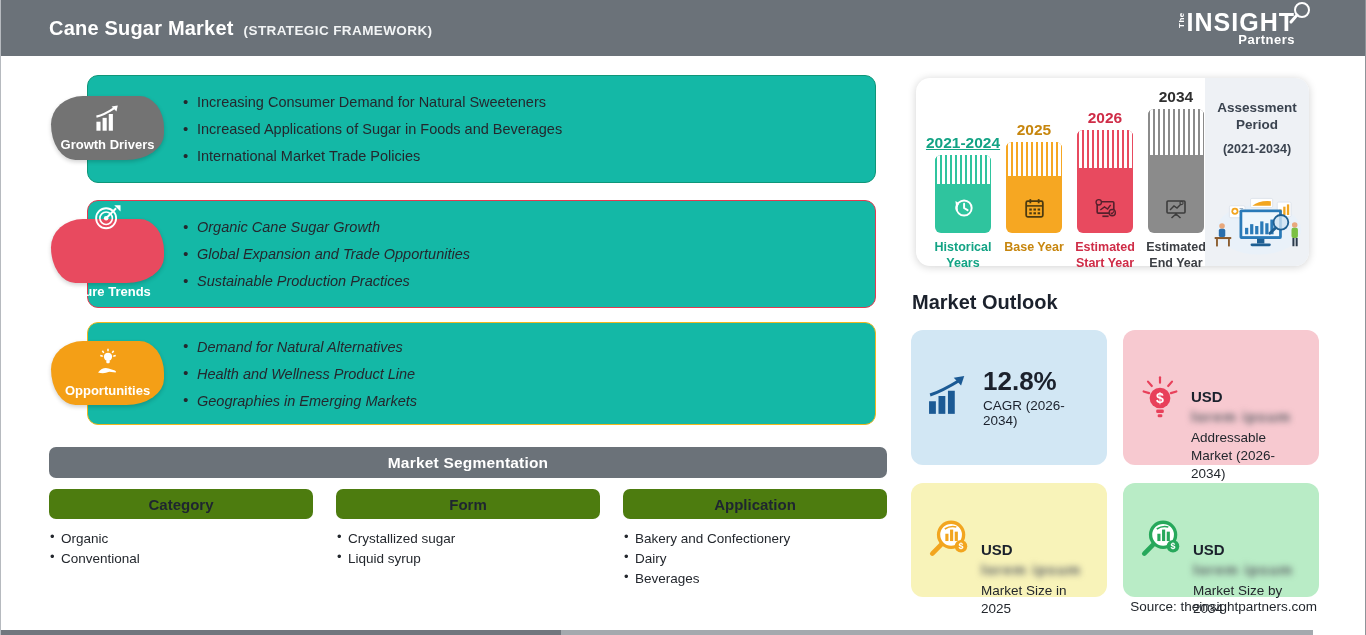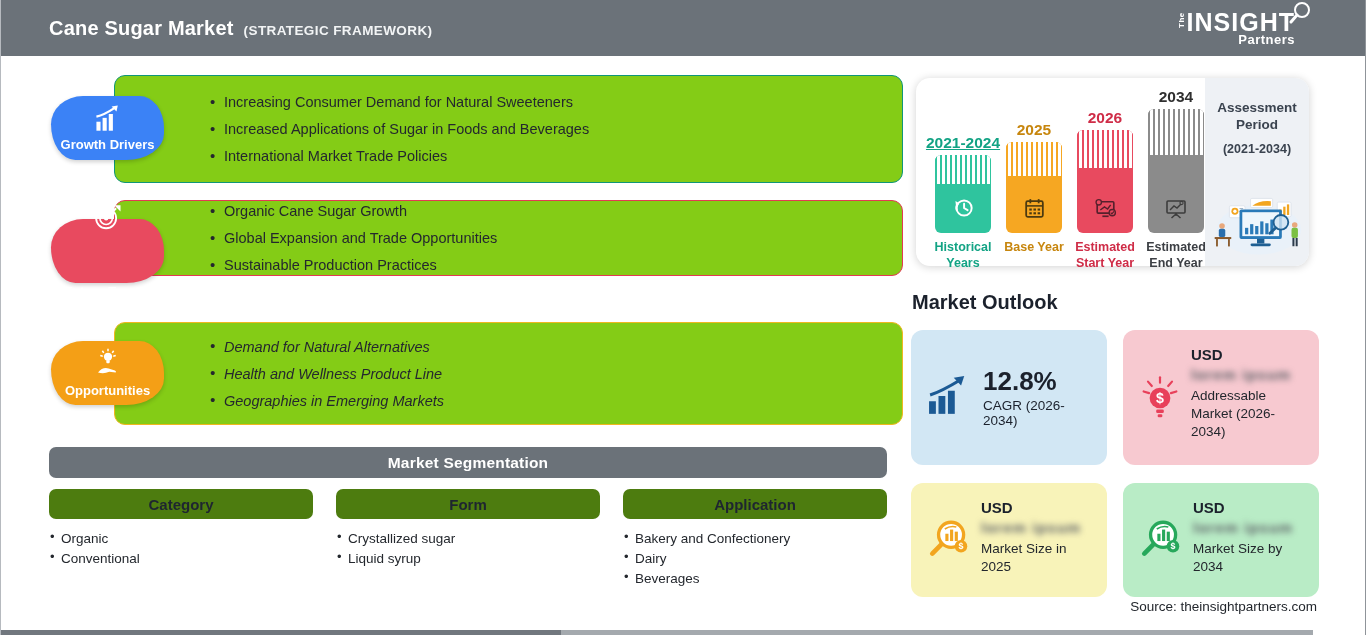--- a/index.html
+++ b/index.html
@@ -14,30 +14,30 @@
   .hdr-title { color:#fff; font-size:20px; font-weight:bold; letter-spacing:.2px; }
   .hdr-sub { color:#f2f4f5; font-size:13.5px; font-weight:bold; margin-left:10px; letter-spacing:.4px; }
   .logo { position:relative; color:#fff; text-align:right; padding-right:16px; }
   .logo-row { display:flex; align-items:center; justify-content:flex-end; }
   .logo-the { display:inline-block; transform:rotate(-90deg); font-size:8px; font-weight:bold; width:11px; letter-spacing:.5px; }
   .logo-insight { font-size:25px; font-weight:800; letter-spacing:1px; line-height:1; }
   .logo-partners { font-size:13px; font-weight:bold; margin-top:-3px; letter-spacing:.5px; }
   .logo-mag { position:absolute; right:-2px; top:-9px; }
 
   
-  .dbox { position:absolute; left:113px; width:789px; background:#84cc16; border-radius:11px; padding:10px 20px 10px 95px;
+  .dbox { position:absolute; left:86px; width:789px; background:#14b8a6; border-radius:11px; padding:10px 20px 10px 95px;
           display:flex; flex-direction:column; justify-content:center; }
   .dbox ul { list-style:none; }
   .dbox li { font-size:14.5px; color:#24282e; padding:5.5px 0 5.5px 14px; position:relative; }
   .dbox li::before { content:"•"; position:absolute; left:0; top:4px; font-size:15px; color:#24282e; }
   .badge { position:absolute; left:50px; width:113px; height:64px; z-index:3;
            display:flex; flex-direction:column; align-items:center; justify-content:center;
            box-shadow:0 2px 4px rgba(0,0,0,.18); }
   .badge-label { color:#fff; font-size:13px; font-weight:bold; margin-top:1px; }
-  .b-green { background:#3b82f6; border-radius:34px 26px 40px 26px / 30px 34px 28px 38px; }
+  .b-green { background:#737373; border-radius:34px 26px 40px 26px / 30px 34px 28px 38px; }
   .b-red   { background:#e84a5f; border-radius:34px 26px 40px 26px / 30px 34px 28px 38px;gap:48px; }
   .b-orange{ background:#f49f16; border-radius:34px 26px 40px 26px / 30px 34px 28px 38px; }
   .bx-green { border:1.5px solid #0f9678; }
   .bx-red   { border:1.5px solid #e23b52; }
   .bx-orange{ border:1.5px solid #f0b71f;font-style:italic; }
 
   
   .segbar { position:absolute; left:48px; top:447px; width:838px; height:31px; background:#6b7279;
             border-radius:7px; color:#fff; font-size:15.5px; font-weight:bold;
             display:flex; align-items:center; justify-content:center; letter-spacing:.2px; }
@@ -70,21 +70,21 @@
   .card { position:absolute; border-radius:12px; padding:12px 14px; }
   .c-blue  { background:#d2e7f4; left:910px; top:330px; width:196px; height:135px; display:flex; align-items:center; gap:10px; }
   .c-pink  { background:#f7c9d0; left:1122px; top:330px; width:196px; height:135px; }
   .c-yellow{ background:#f8f3b9; left:910px; top:483px; width:196px; height:114px; }
   .c-green { background:#b9ecc6; left:1122px; top:483px; width:196px; height:114px; }
   .cagr-num { font-size:26px; font-weight:bold; color:#1b212c; line-height:1.1; }
   .cagr-cap { font-size:13.5px; color:#1b212c; margin-top:3px; }
   .usd-card { display:flex; gap:8px; height:100%; }
   .usd-icon { flex:0 0 46px; display:flex; align-items:center; justify-content:center; }
   .usd-body { flex:1; padding-top:4px; }
-  .usd-label { font-size:15px; font-weight:bold; color:#1b212c; }
+  .usd-label { font-size:15px; font-weight:bold; color:#1b212c;margin-top:42px; }
   .usd-blur { font-size:15px; font-weight:bold; color:#5c6066; filter:blur(3px); letter-spacing:1px; white-space:nowrap; margin:3px 0 4px; }
   .usd-cap { font-size:13.5px; color:#23272d; line-height:1.35; }
   .source { position:absolute; right:48px; top:599px; font-size:13.5px; color:#23272d; }
 
   
   .strip  { position:absolute; left:0; bottom:0; width:1312px; height:5px; background:#a4a9ae; }
   .strip-dark { position:absolute; left:0; bottom:0; width:560px; height:5px; background:#71777e; }
 </style>
 </head>
 <body>
@@ -123,21 +123,21 @@
         <rect x="3" y="13" width="3.2" height="7" fill="#fff"></rect>
         <rect x="7.8" y="10" width="3.2" height="10" fill="#fff"></rect>
         <rect x="12.6" y="7" width="3.2" height="13" fill="#fff"></rect>
         <path d="M3 9 C8 8 13 5 17.5 2" stroke="#fff" stroke-width="1.7" fill="none"></path>
         <path d="M14.8 1.2 L19.6 0.4 L18.6 5 Z" fill="#fff"></path>
       </svg>
     </span>
     <span class="badge-label">Growth Drivers</span>
   </div>
 
-  <div class="dbox bx-red" style="top:200px;height:76px;">
+  <div class="dbox bx-red" style="top:200px;height:108px;font-style:italic;">
     <ul>
       <li>Organic Cane Sugar Growth</li>
       <li>Global Expansion and Trade Opportunities</li>
       <li>Sustainable Production Practices</li>
     </ul>
   </div>
   <div class="badge b-red" style="top:219px;">
     <span>
       <svg width="30" height="28" viewBox="0 0 24 22">
         <circle cx="10.5" cy="12" r="8" fill="none" stroke="#fff" stroke-width="1.5"></circle>

